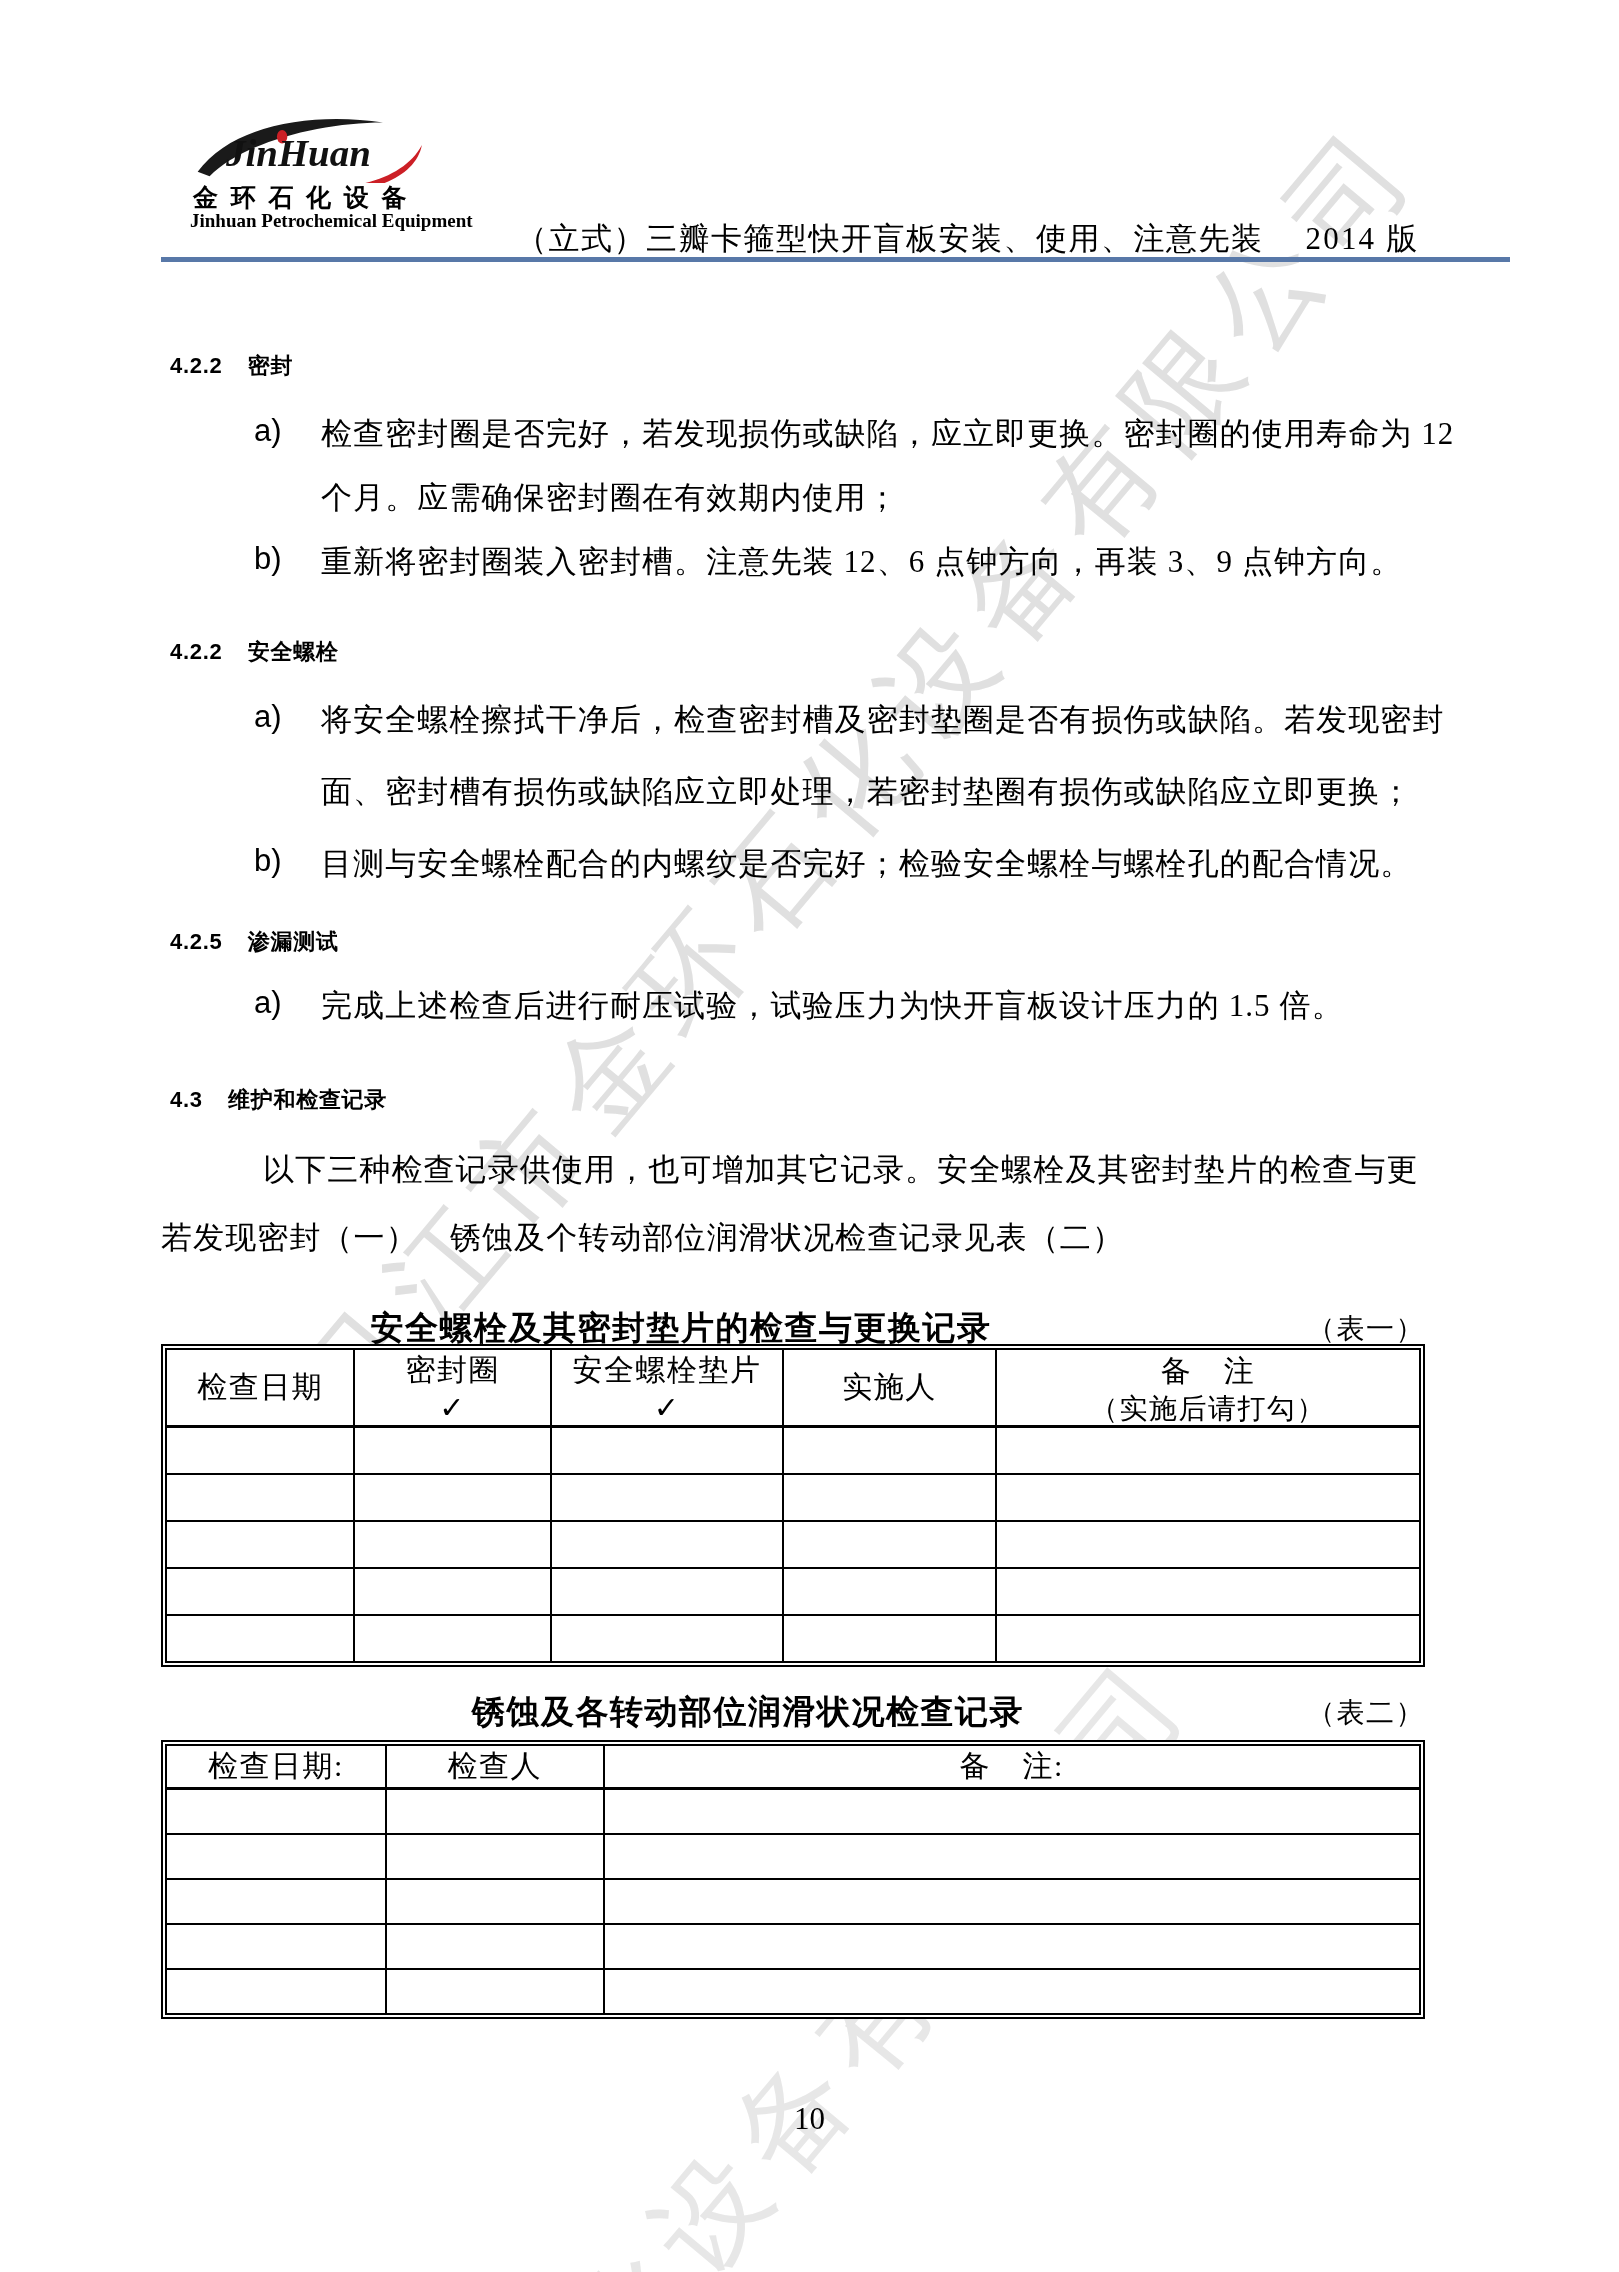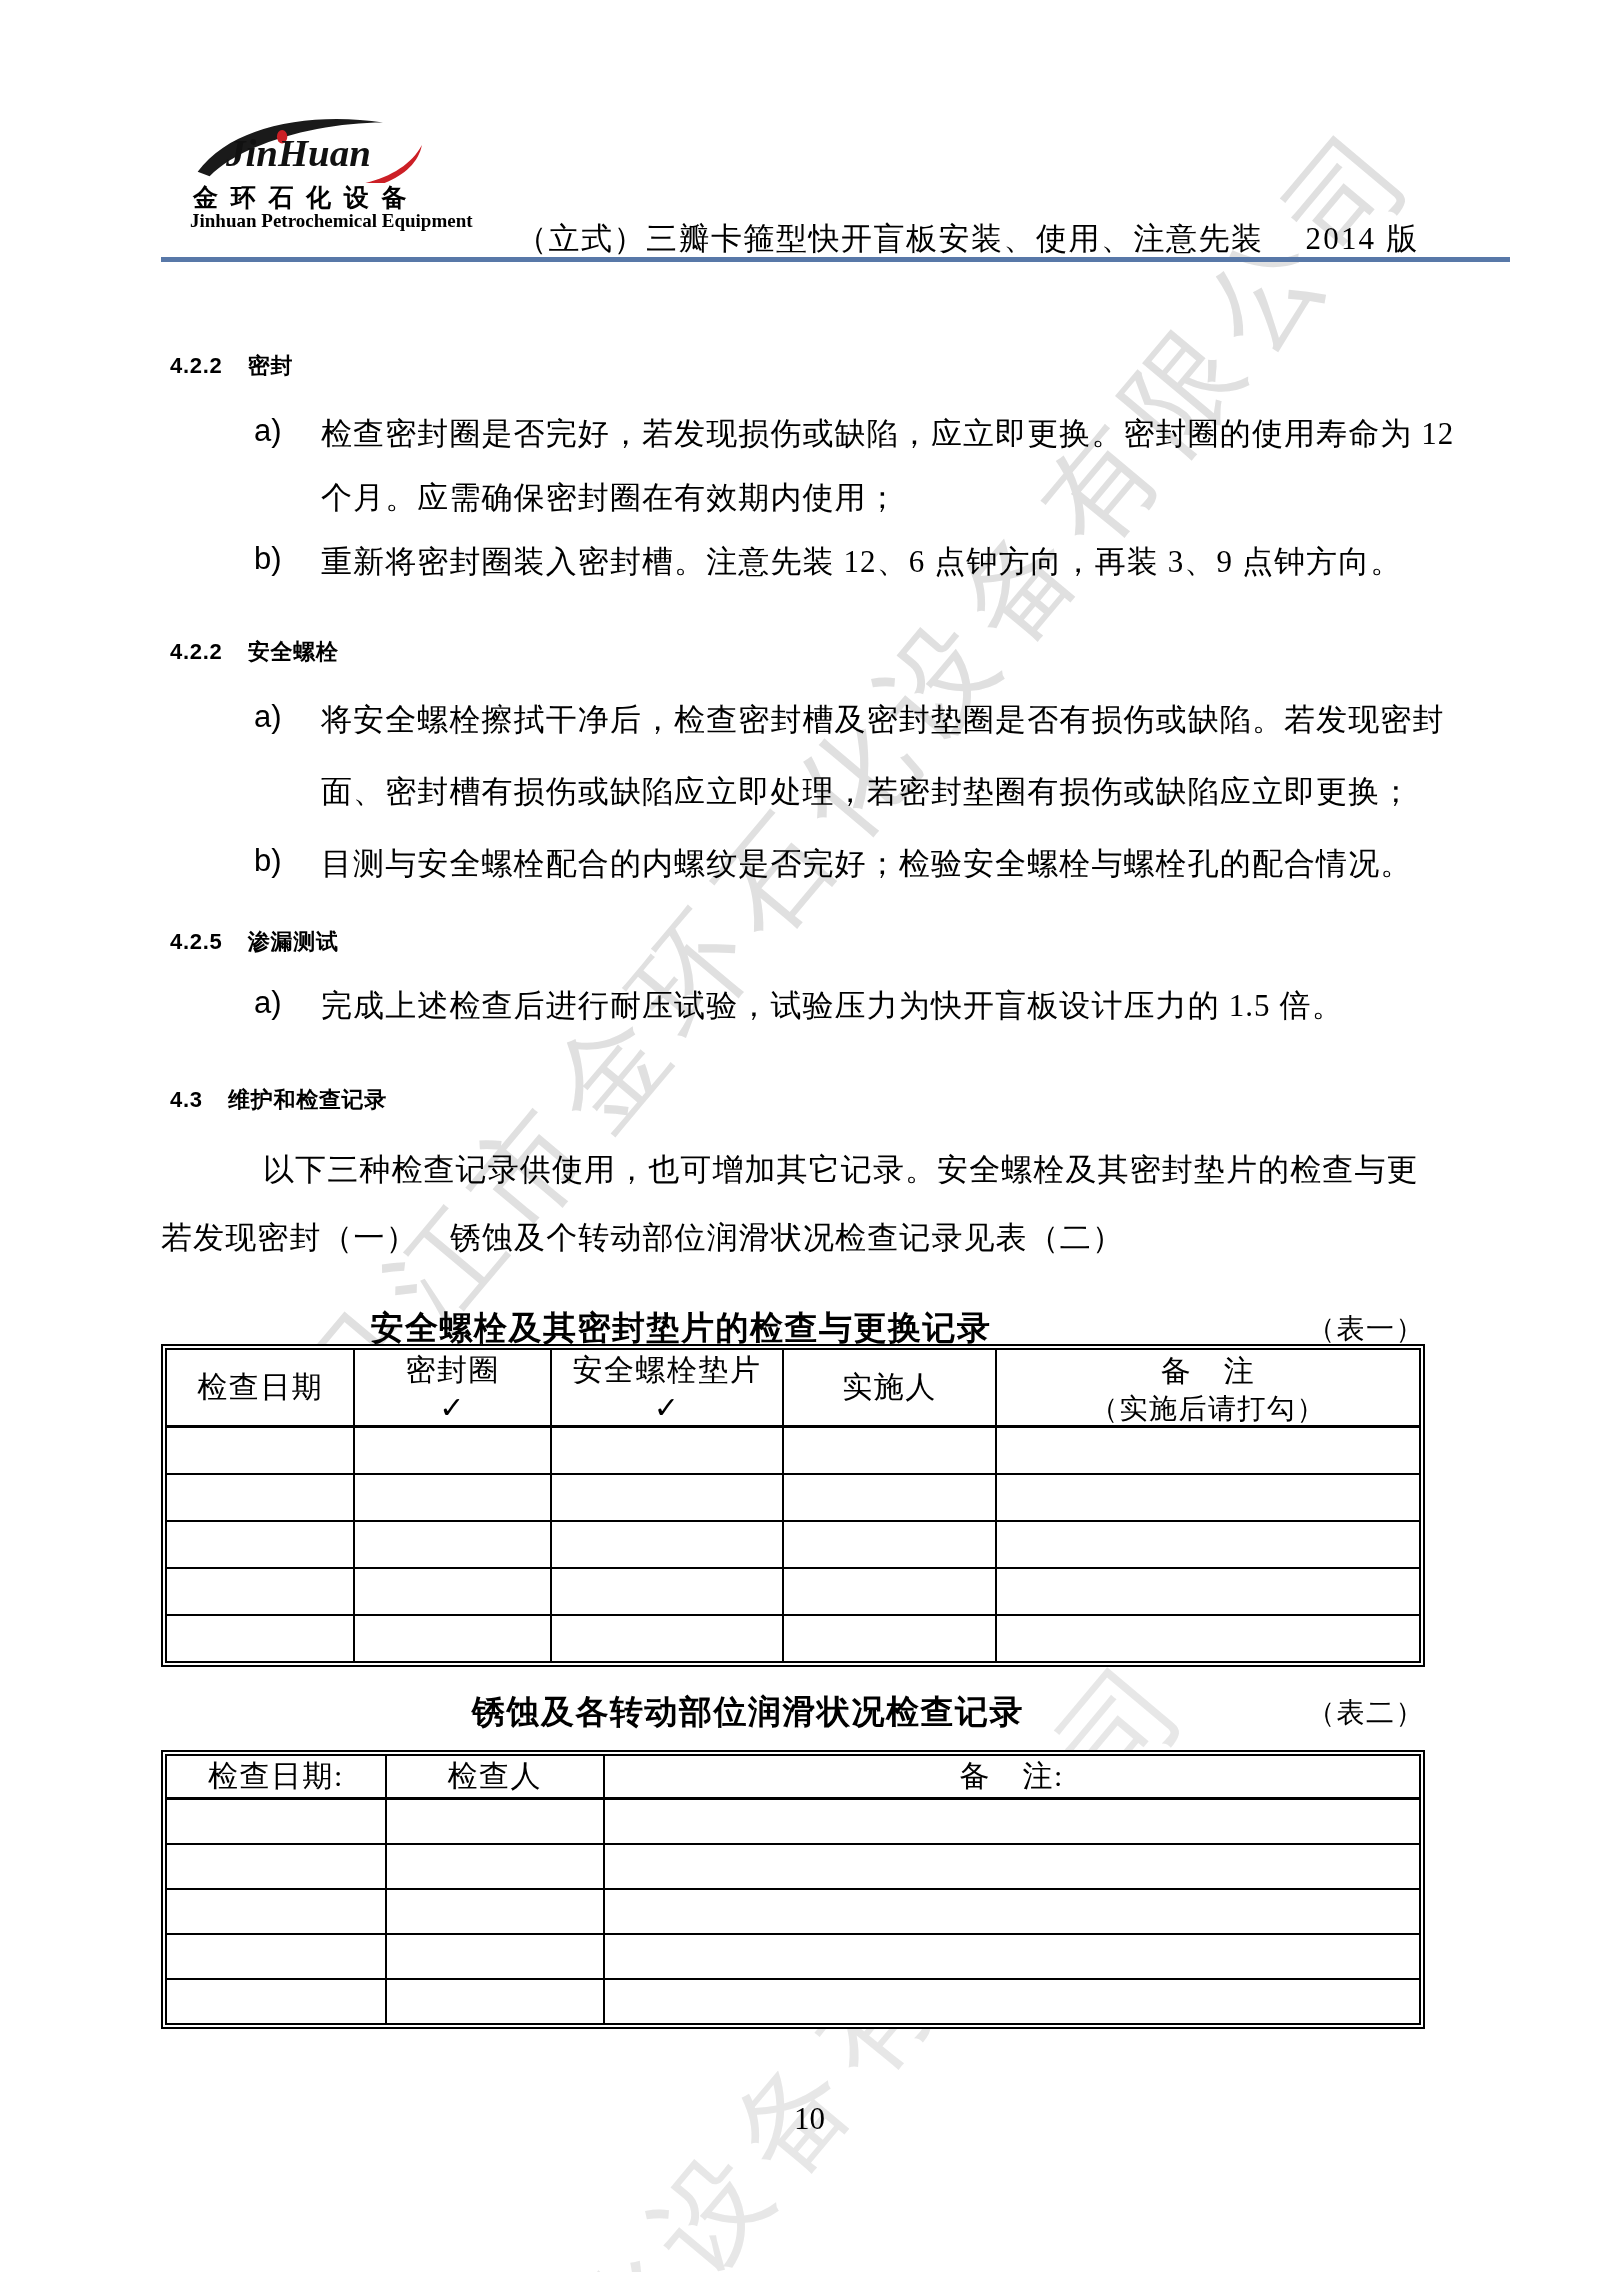--- a/index.html
+++ b/index.html
@@ -93,21 +93,21 @@
   table.grid td{
     border:2.2px solid #000;
     font-size:30px;text-align:center;vertical-align:middle;
     padding:0;letter-spacing:1.5px;
     font-family:"Liberation Serif",serif;
   }
   table.grid tr.hdr td{border-bottom-width:3.7px;}
   .t1-wrap{top:1344px;}
   .t1-wrap tr.hdr td{height:75px;}
   .t1-wrap tr.body td{height:45px;}
-  .t2-wrap{top:1740px;margin-top:10px;}
+  .t2-wrap{top:1740px;}
   .t2-wrap tr.hdr td{height:37px;}
   .t2-wrap tr.body td{height:43px;}
   .hdr-sub{display:block;font-size:28px;line-height:33px;}
   .checkmark{display:block;font-size:30px;line-height:34px;font-family:"DejaVu Sans",sans-serif;}
   
   .page-num{
     position:absolute;left:0;top:2101px;width:1619px;
     text-align:center;font-size:31px;
     font-family:"Liberation Serif",serif;
   }

